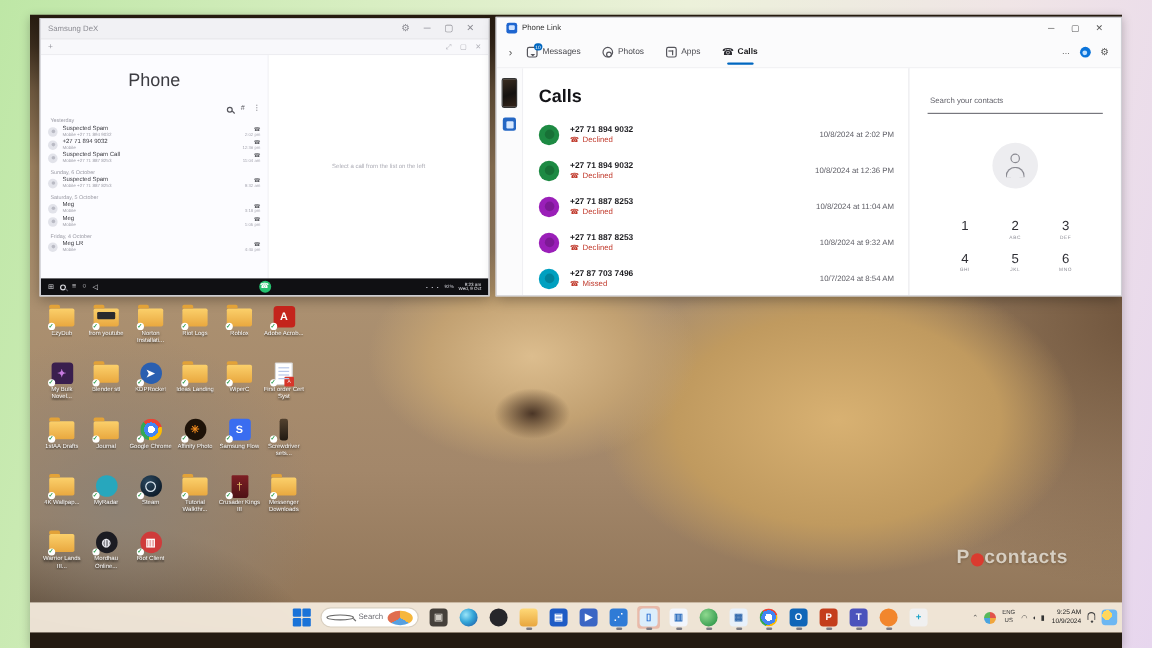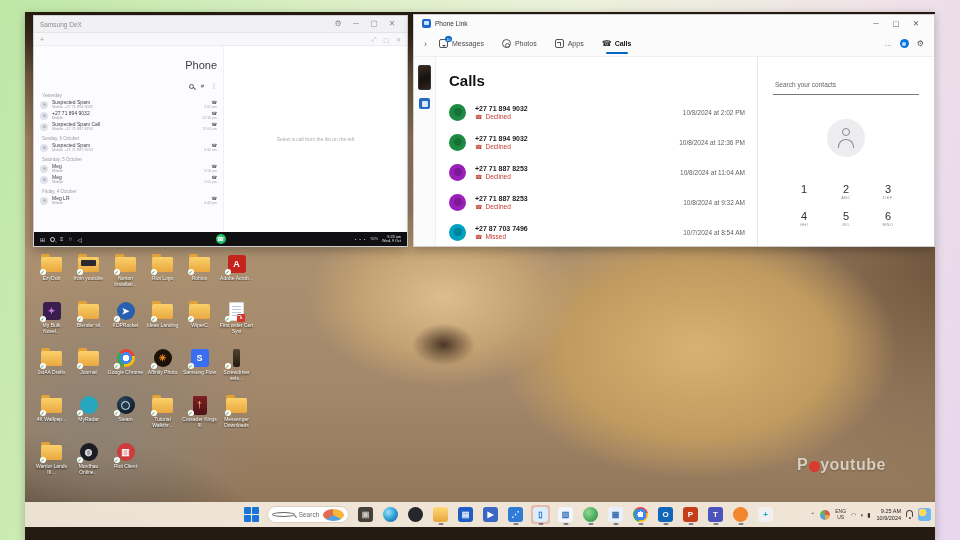--- a/index.html
+++ b/index.html
@@ -25,21 +25,21 @@
   
   #dex{left:8px;top:3px;width:375px;height:232px;display:flex;flex-direction:column;background:#fbfbfd;}
   .dex-titlebar{height:17px;background:#f1f1f4;border-bottom:1px solid #e4e4e8;display:flex;align-items:center;padding:0 6px;flex:none;}
   .dex-title{font-size:6.5px;color:#8b8b92;flex:1;}
   .dex-ctrl{font-size:8px;color:#8b8b92;width:18px;text-align:center;line-height:16px;}
   .dex-appbar{height:13px;background:#f8f8fb;border-bottom:1px solid #ededf1;display:flex;align-items:center;padding:0 6px;flex:none;}
   .dex-appbar .plus{font-size:7px;color:#9a9aa2;flex:1;}
   .dex-appbar .mini{font-size:6px;color:#b0b0b8;margin-left:7px;}
   .dex-body{flex:1;display:flex;min-height:0;}
   .dex-left{width:190px;background:#fcfcff;border-right:1px solid #f0f0f4;padding:0 6px;overflow:hidden;}
-  .dex-phone-title{text-align:right;font-size:11px;color:#3c3c42;margin-top:13px;}
+  .dex-phone-title{text-align:center;font-size:15px;color:#3c3c42;margin-top:13px;}
   .dex-tools{display:flex;justify-content:flex-end;gap:7px;margin-top:12px;align-items:center;color:#55555c;}
   .mag{width:5px;height:5px;border:1px solid #55555c;border-radius:50%;position:relative;}
   .mag::after{content:"";position:absolute;width:3px;height:1px;background:#55555c;right:-3px;bottom:-1px;transform:rotate(45deg);}
   .dex-tools .g{font-size:6px;line-height:6px;}
   .dex-sec{font-size:4.5px;color:#9a9aa4;margin:4px 0 1px 2px;}
   .dex-row{display:flex;align-items:center;height:11px;}
   .dex-av{width:8px;height:8px;border-radius:50%;background:#e2e3ea;margin-right:4px;flex:none;position:relative;}
   .dex-av::after{content:"";position:absolute;left:2.5px;top:2.5px;width:3px;height:3px;border-radius:50%;background:#b9bac4;}
   .dex-rt{flex:1;min-width:0;}
   .dex-name{font-size:5px;color:#3a3a40;line-height:6px;white-space:nowrap;overflow:hidden;}
@@ -632,21 +632,21 @@
           <div class="k-circ" style="background: rgb(207, 59, 59); color: rgb(255, 255, 255); font-size: 9px;">▥</div>
           <span class="chk">✓</span>
         </div>
         <div class="dlabel">Riot Client</div>
       </div>
     </div>
 
   <div class="watermark">
     <span>P</span>
       <span class="o"></span>
-      <span>youtube</span>
+      <span>contacts</span>
   </div>
 
   <div class="taskbar">
     <div class="tb-center">
       <div class="tb-start">
           <i></i>
           <i></i>
           <i></i>
           <i></i>
         </div>

